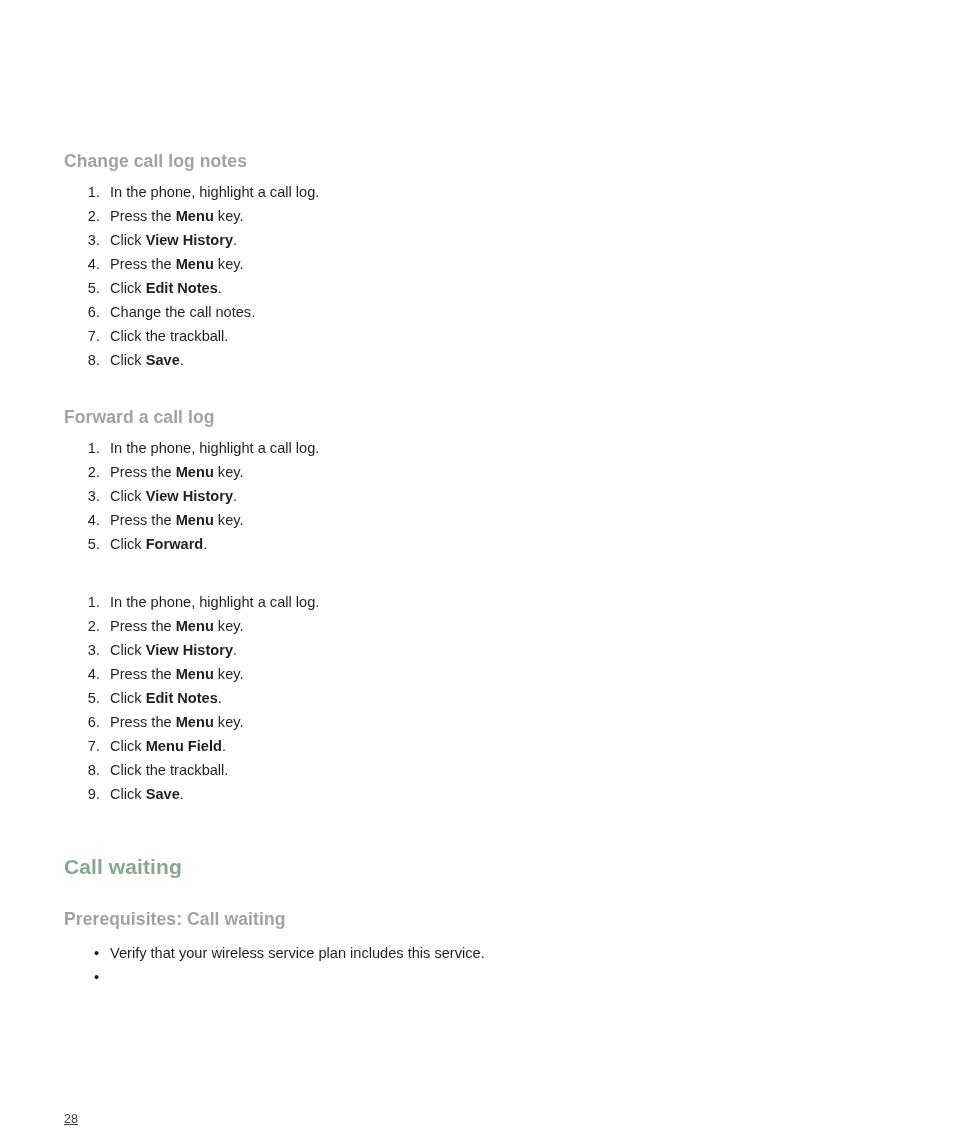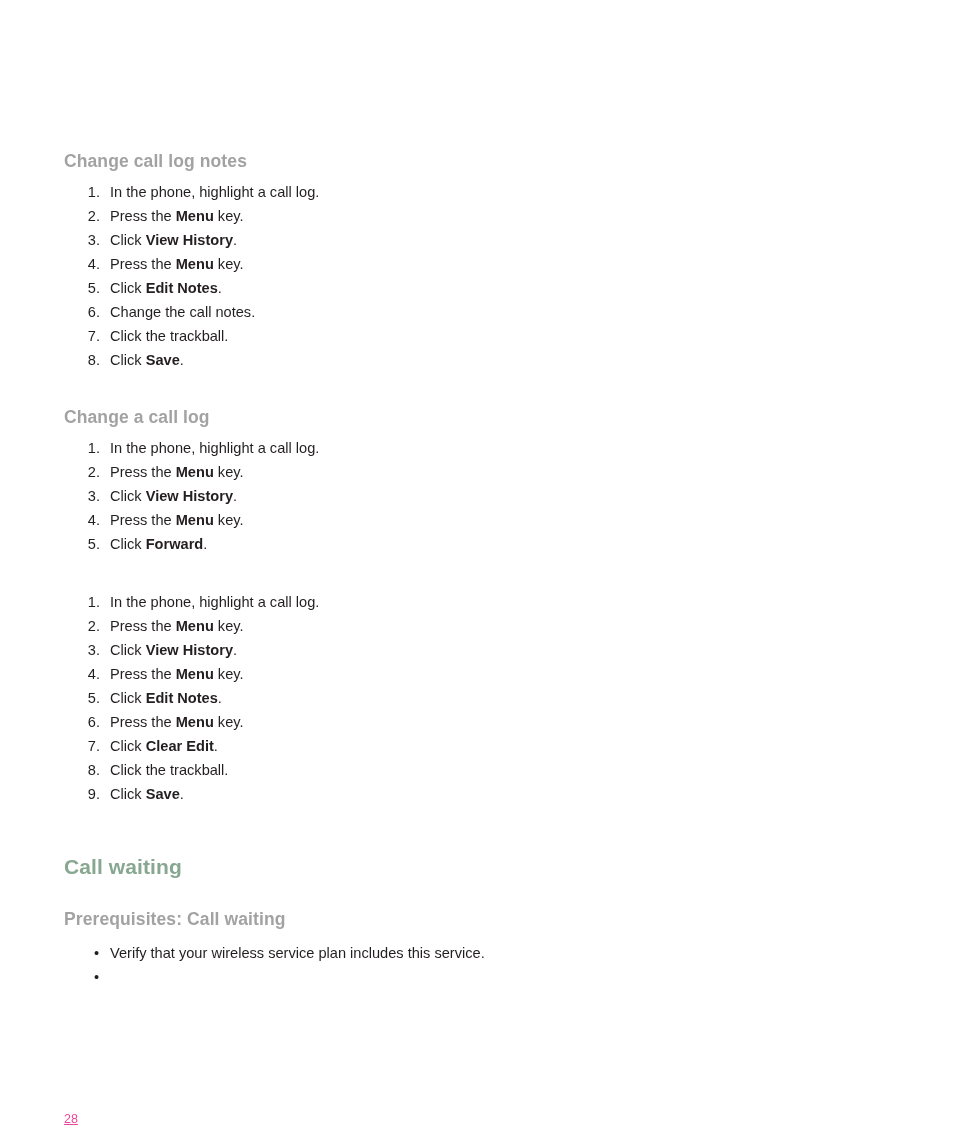--- a/index.html
+++ b/index.html
@@ -108,21 +108,21 @@
 
   .b { font-weight: bold; }
 
   
   .page-number {
     position: absolute;
     left: 64px;
     top: 1110px;
     font-size: 12.5px;
     line-height: 18px;
-    color: #ec4899;
+    color: #404040;
     text-decoration: underline;
   }
 </style>
 </head>
 <body>
 
 <div class="page">
 
   <div class="content">
 
@@ -134,39 +134,39 @@
           <li><span class="num">3.</span><span>Click </span><span class="b">View History</span><span>.</span></li>
           <li><span class="num">4.</span><span>Press the </span><span class="b">Menu</span><span> key.</span></li>
           <li><span class="num">5.</span><span>Click </span><span class="b">Edit Notes</span><span>.</span></li>
           <li><span class="num">6.</span><span>Change the call notes.</span></li>
           <li><span class="num">7.</span><span>Click the trackball.</span></li>
           <li><span class="num">8.</span><span>Click </span><span class="b">Save</span><span>.</span></li>
         </ol>
     </div>
 
     <div class="block sec">
-      <h2 class="section-heading">Change a call log</h2>
+      <h2 class="section-heading">Forward a call log</h2>
       <ol class="steps">
           <li><span class="num">1.</span><span>In the phone, highlight a call log.</span></li>
           <li><span class="num">2.</span><span>Press the </span><span class="b">Menu</span><span> key.</span></li>
           <li><span class="num">3.</span><span>Click </span><span class="b">View History</span><span>.</span></li>
           <li><span class="num">4.</span><span>Press the </span><span class="b">Menu</span><span> key.</span></li>
           <li><span class="num">5.</span><span>Click </span><span class="b">Forward</span><span>.</span></li>
         </ol>
     </div>
 
     <div class="block sec">
       <ol class="steps">
           <li><span class="num">1.</span><span>In the phone, highlight a call log.</span></li>
           <li><span class="num">2.</span><span>Press the </span><span class="b">Menu</span><span> key.</span></li>
           <li><span class="num">3.</span><span>Click </span><span class="b">View History</span><span>.</span></li>
           <li><span class="num">4.</span><span>Press the </span><span class="b">Menu</span><span> key.</span></li>
           <li><span class="num">5.</span><span>Click </span><span class="b">Edit Notes</span><span>.</span></li>
           <li><span class="num">6.</span><span>Press the </span><span class="b">Menu</span><span> key.</span></li>
-          <li><span class="num">7.</span><span>Click </span><span class="b">Clear Edit</span><span>.</span></li>
+          <li><span class="num">7.</span><span>Click </span><span class="b">Menu Field</span><span>.</span></li>
           <li><span class="num">8.</span><span>Click the trackball.</span></li>
           <li><span class="num">9.</span><span>Click </span><span class="b">Save</span><span>.</span></li>
         </ol>
     </div>
 
     <div class="block chapter">
       <h1 class="chapter-heading">Call waiting</h1>
     </div>
 
     <div class="block prereq">

